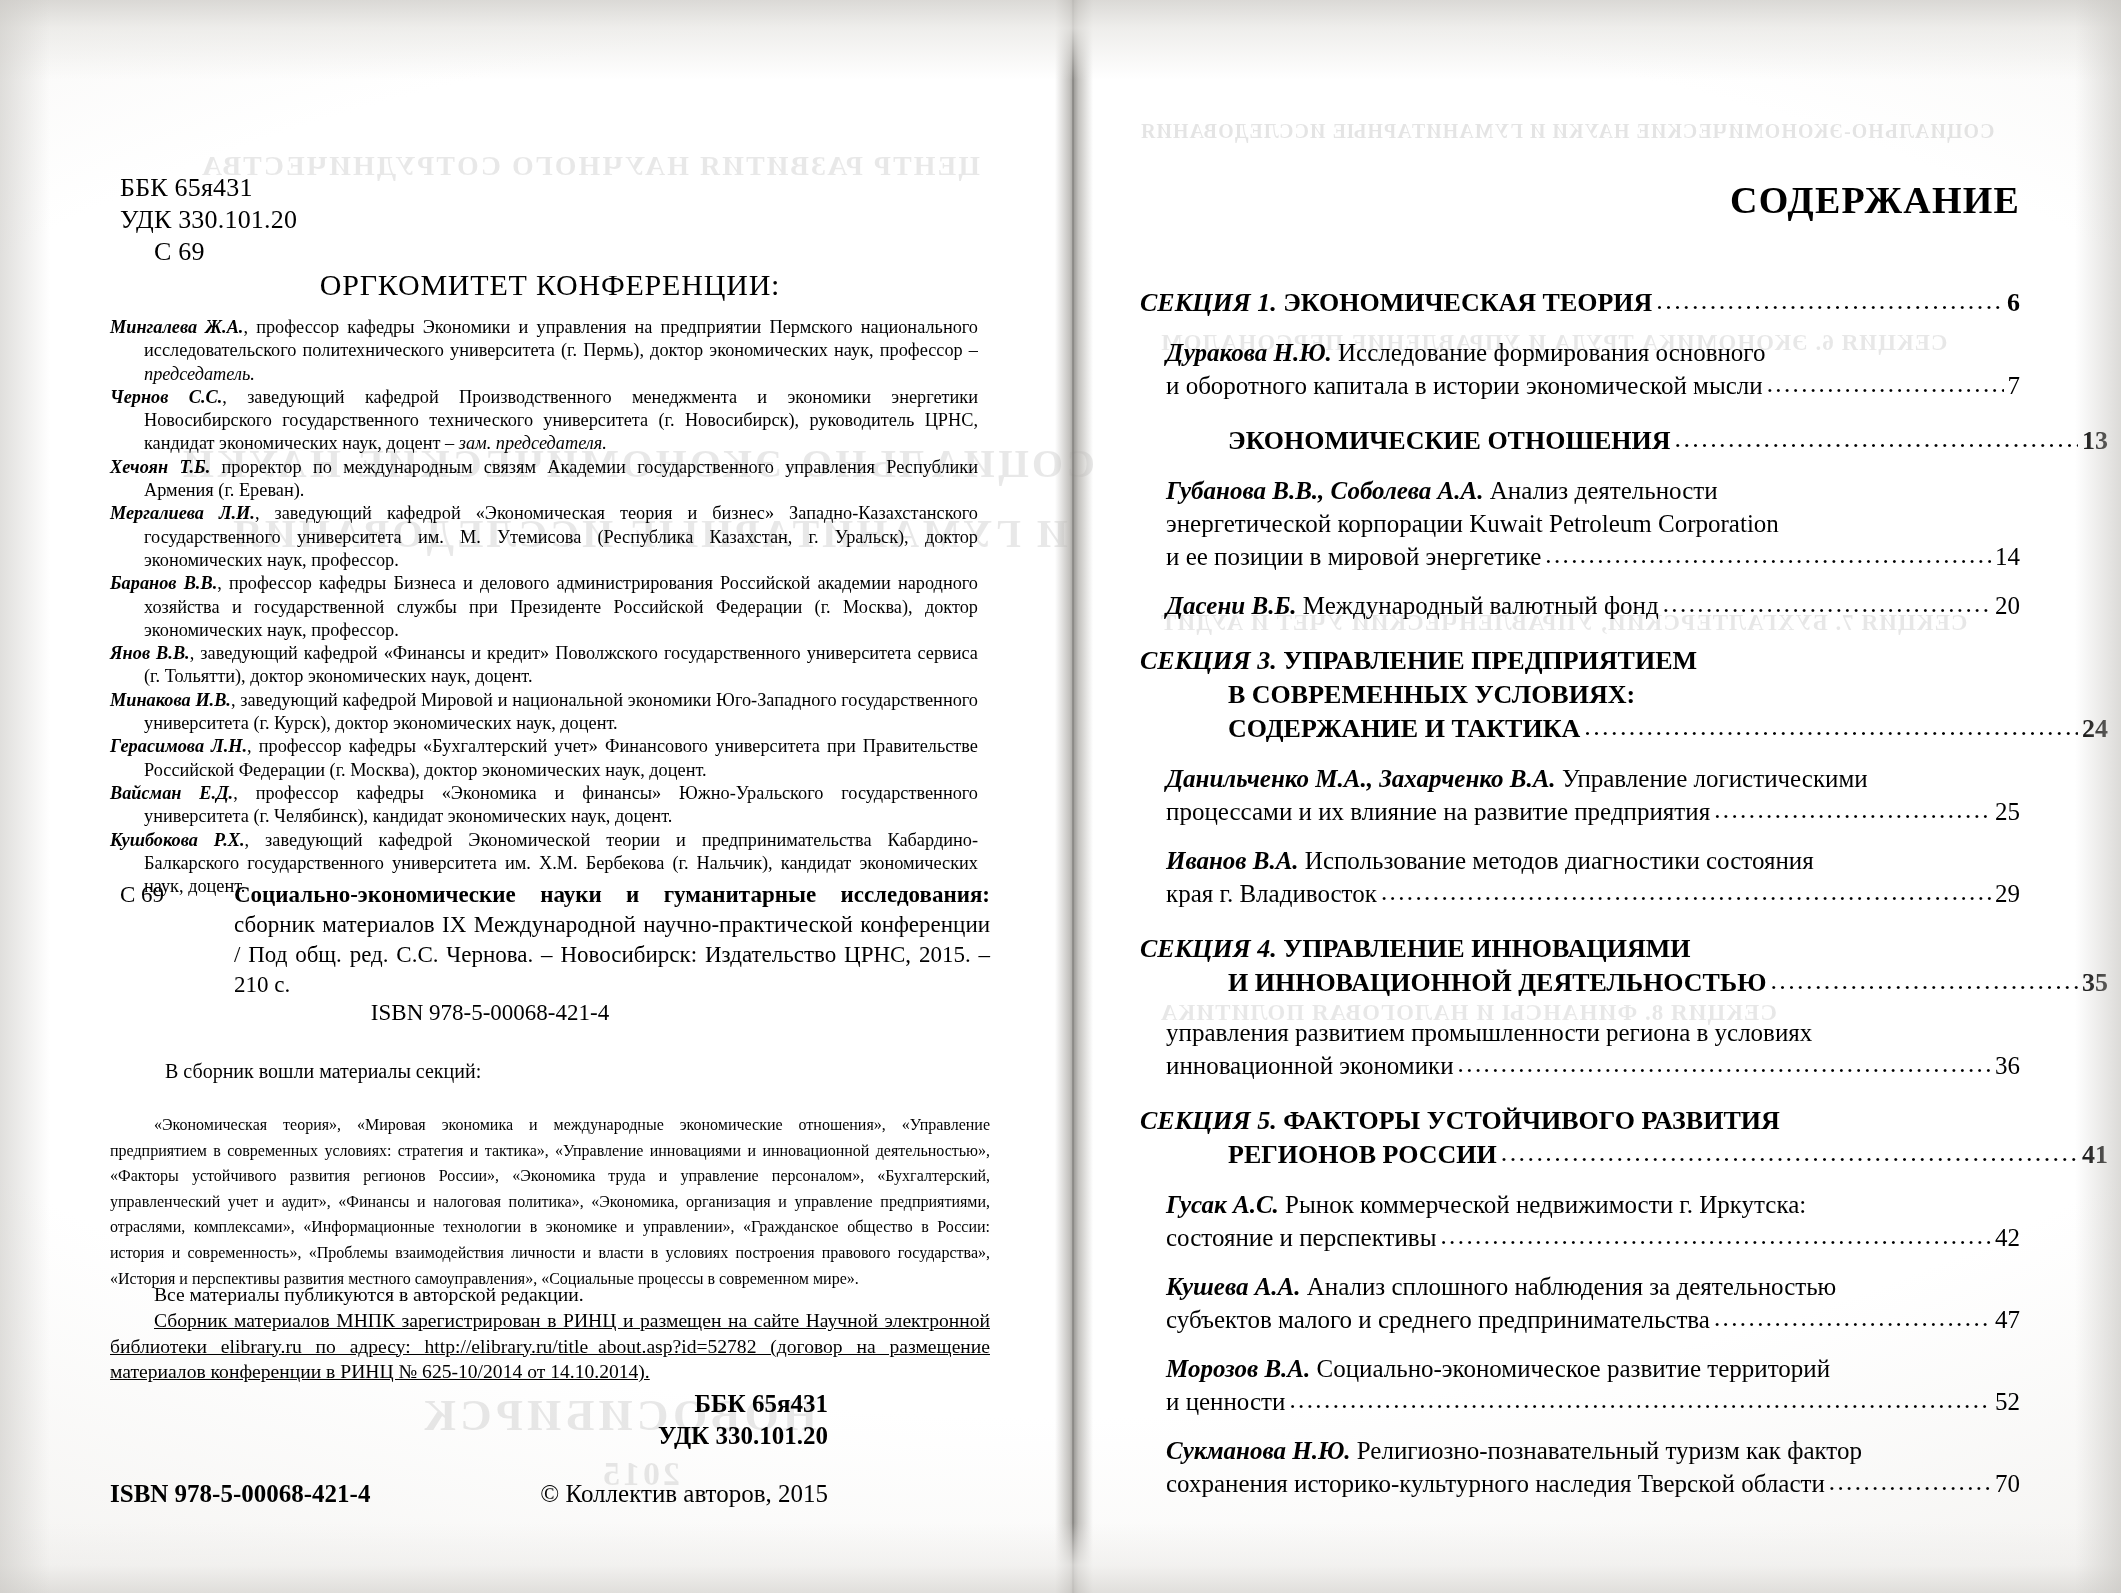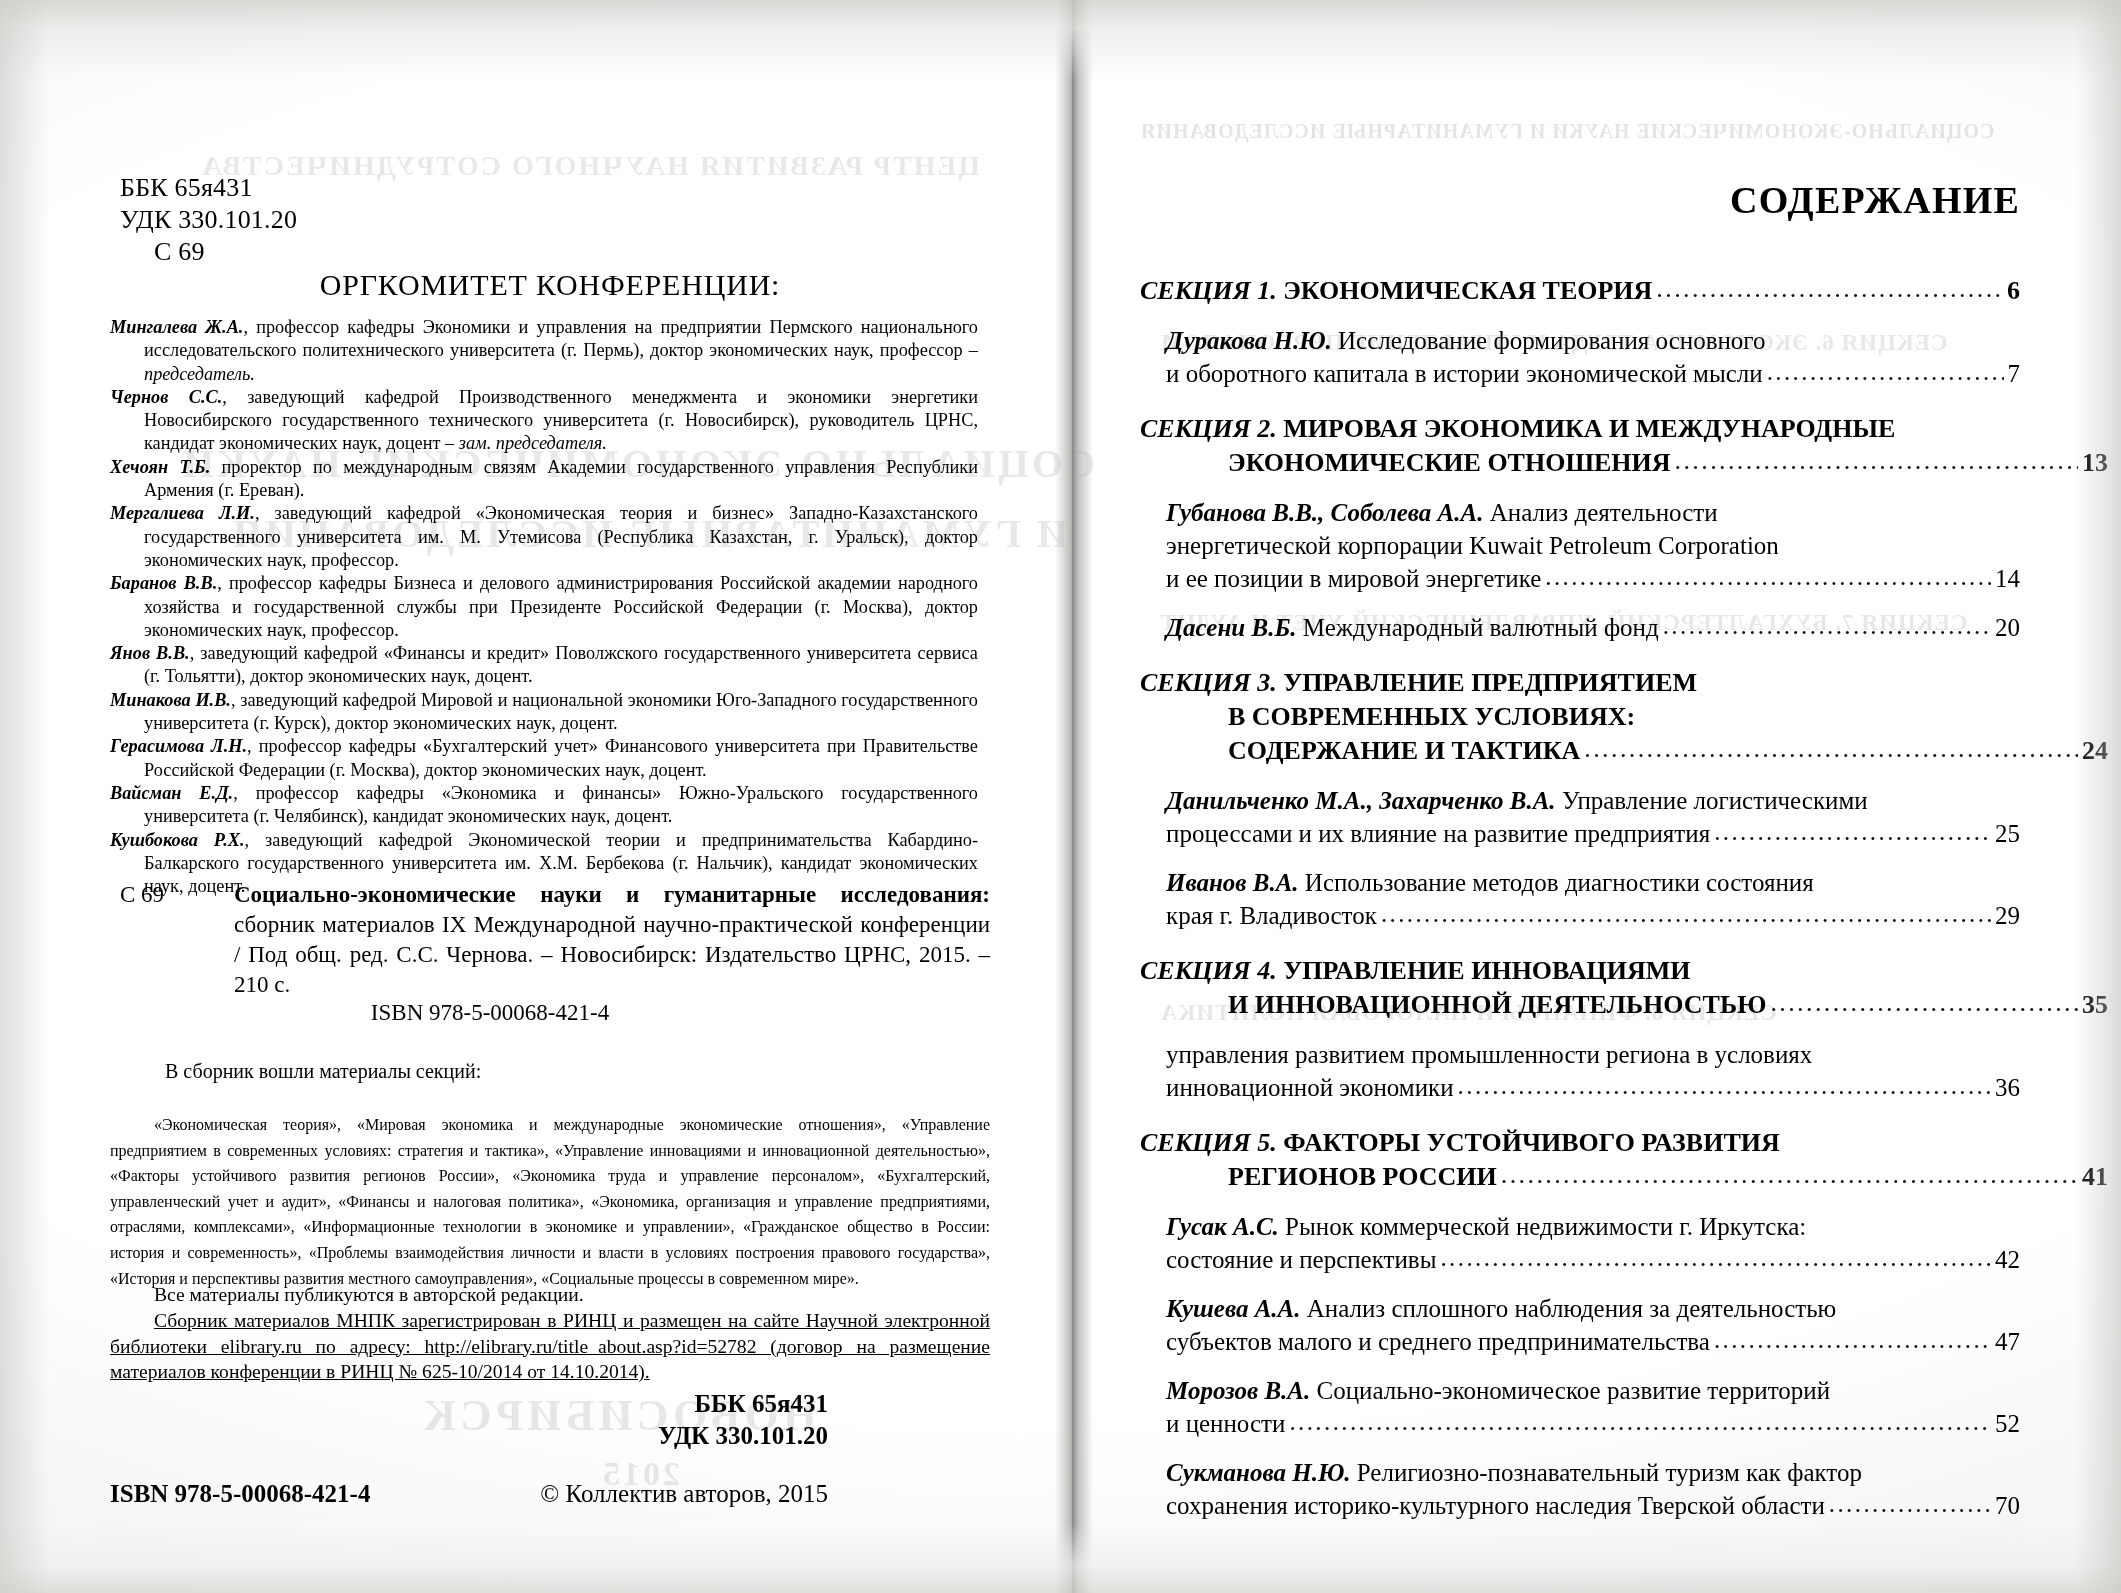--- a/index.html
+++ b/index.html
@@ -247,21 +247,21 @@
     top: 178px;
     width: 880px;
     text-align: right;
     font-size: 38px;
     font-weight: bold;
     letter-spacing: 1.2px;
   }
   .toc {
     position: absolute;
     left: 0;
-    top: 252px;
+    top: 264px;
     width: 880px;
   }
   .sec {
     font-size: 26px;
     line-height: 34px;
     font-weight: bold;
     margin-top: 22px;
   }
   .sec .sn {
     font-style: italic;
@@ -399,23 +399,20 @@
           <div class="art-line">
             <span class="txt"><span class="au">Дуракова Н.Ю. </span><span>Исследование формирования основного</span></span>
           </div>
           <div class="art-line">
             <span class="txt">и оборотного капитала в истории экономической мысли</span>
             <span class="dots">............................................................................................................................................</span>
             <span class="pg">7</span>
           </div>
         </div>
         <div class="sec">
-          <div class="sec-line">
-            <span class="txt"><span class="sn">СЕКЦИЯ 2. </span><span>МИРОВАЯ ЭКОНОМИКА И МЕЖДУНАРОДНЫЕ</span></span>
-          </div>
           <div class="sec-line ind">
             <span class="txt">ЭКОНОМИЧЕСКИЕ ОТНОШЕНИЯ</span>
             <span class="dots">............................................................................................................................................</span>
             <span class="pg">13</span>
           </div>
         </div>
         <div class="art">
           <div class="art-line">
             <span class="txt"><span class="au">Губанова В.В., Соболева А.А. </span><span>Анализ деятельности</span></span>
           </div>

